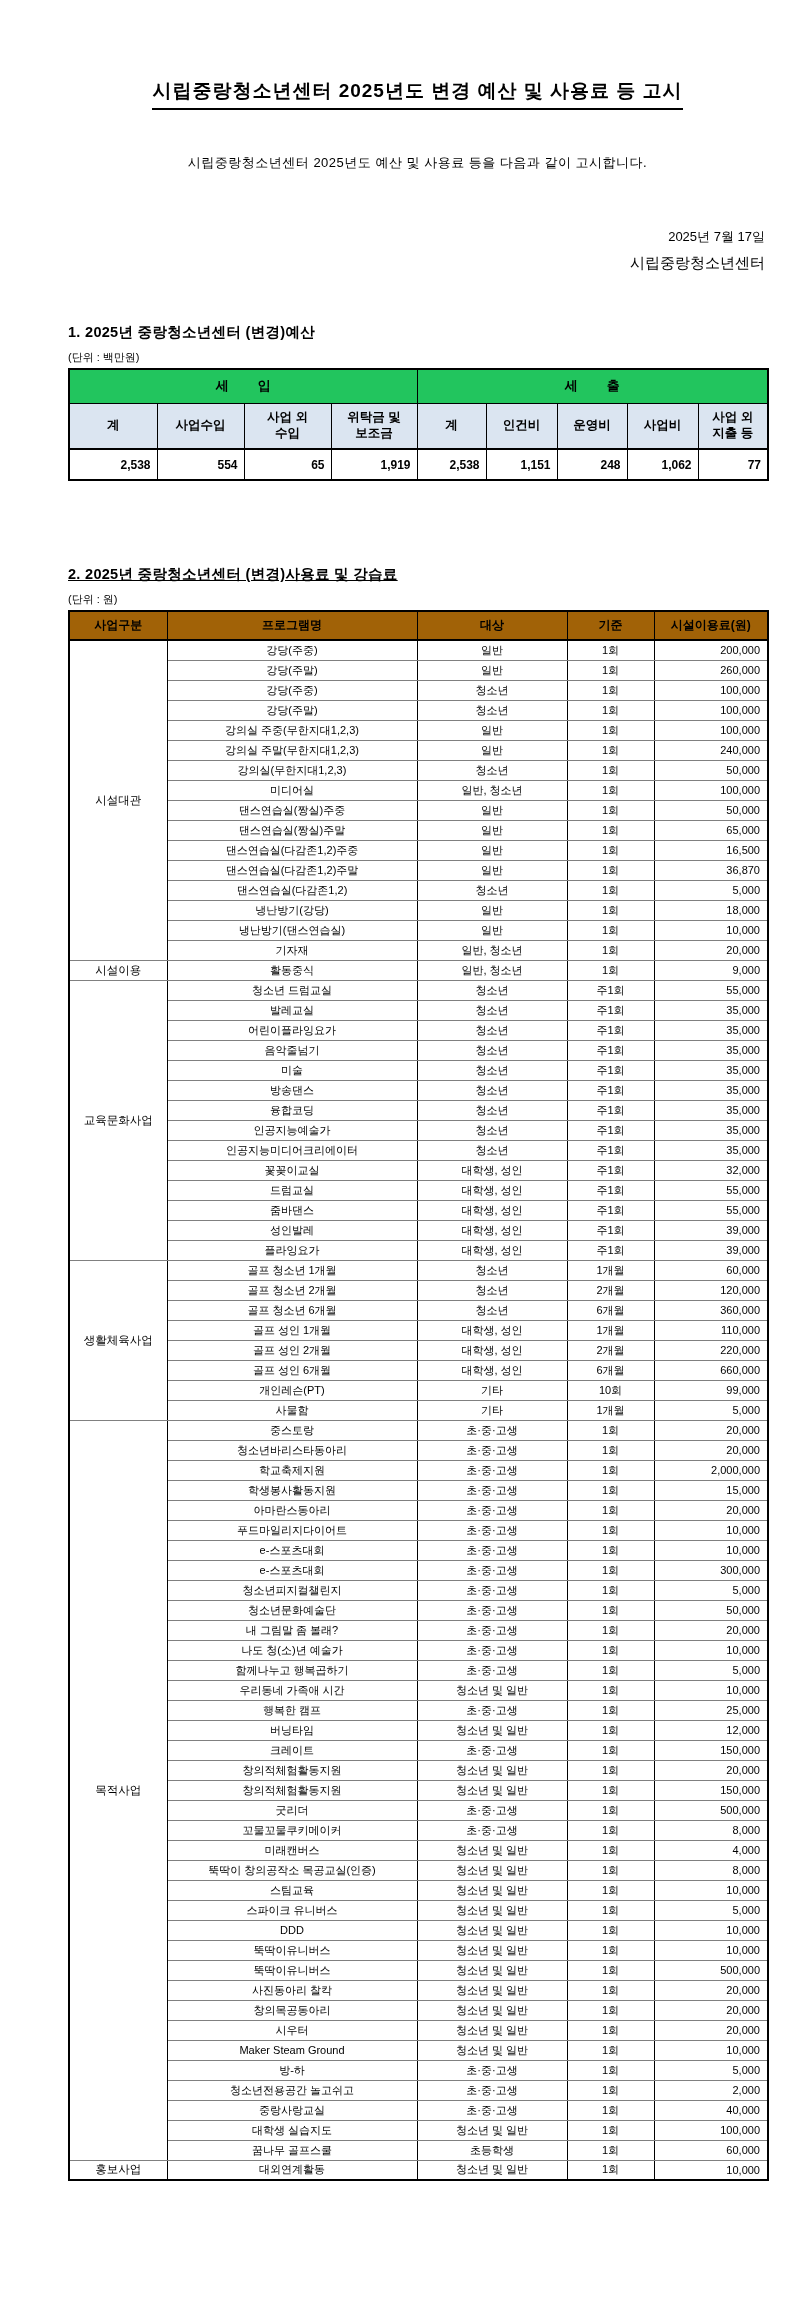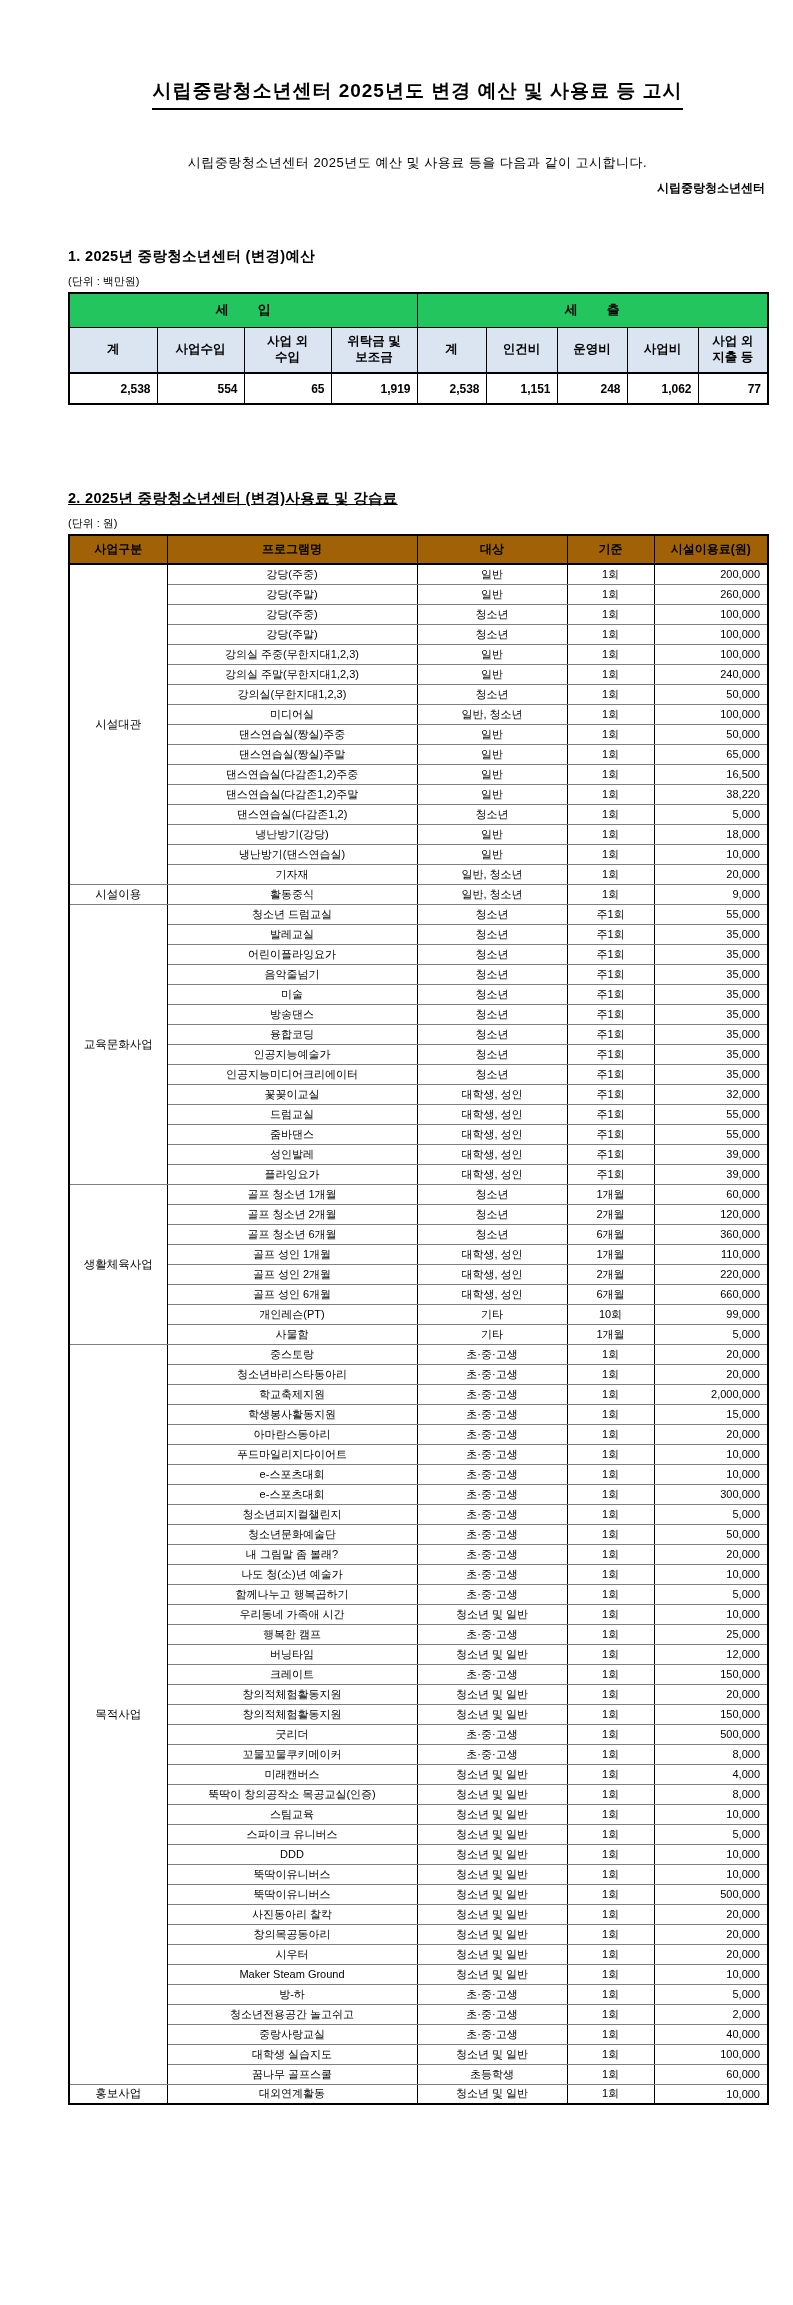--- a/index.html
+++ b/index.html
@@ -17,21 +17,21 @@
   .doc-title {
     display: inline-block;
     font-size: 19px;
     font-weight: bold;
     letter-spacing: 1px;
     border-bottom: 2.5px solid #000;
     padding-bottom: 4px;
   }
   .doc-intro { margin-top: 44px; text-align: center; font-size: 13px; letter-spacing: 0.5px; }
   .doc-date { margin-top: 56px; text-align: right; font-size: 13px; padding-right: 2px; }
-  .doc-org  { margin-top: 8px; text-align: right; font-size: 12px; font-weight: bold; padding-right: 2px; }
+  .doc-org  { margin-top: 8px; text-align: right; font-size: 15px; font-weight: normal; padding-right: 2px; }
 
   .section-heading { font-size: 14.5px; font-weight: bold; letter-spacing: 0.3px; }
   .sec1 { margin-top: 50px; }
   .sec2 { margin-top: 84px; text-decoration: underline; }
   .unit-label { text-align: left; font-size: 11px; margin-top: 8px; margin-bottom: 3px; }
 
   table { border-collapse: collapse; table-layout: fixed; width: 699px; }
 
   
   .budget-table { border: 2px solid #000; }
@@ -69,20 +69,21 @@
 <body>
 
 <div class="page">
 
   <div class="doc-title-wrap">
     <h1 class="doc-title">시립중랑청소년센터 2025년도 변경 예산 및 사용료 등 고시</h1>
   </div>
 
   <p class="doc-intro">시립중랑청소년센터 2025년도 예산 및 사용료 등을 다음과 같이 고시합니다.</p>
 
+  <p class="doc-date">2025년 7월 17일</p>
   <p class="doc-org">시립중랑청소년센터</p>
 
   <h2 class="section-heading sec1">1. 2025년 중랑청소년센터 (변경)예산</h2>
   <div class="unit-label">(단위 : 백만원)</div>
 
   <table class="budget-table">
     <colgroup>
       <col style="width:88px">
         <col style="width:87px">
         <col style="width:87px">
@@ -211,21 +212,21 @@
         <tr>
           <td class="c-prog">댄스연습실(다감존1,2)주중</td>
           <td class="c-target">일반</td>
           <td class="c-basis">1회</td>
           <td class="c-fee">16,500</td>
         </tr>
         <tr>
           <td class="c-prog">댄스연습실(다감존1,2)주말</td>
           <td class="c-target">일반</td>
           <td class="c-basis">1회</td>
-          <td class="c-fee">38,220</td>
+          <td class="c-fee">36,870</td>
         </tr>
         <tr>
           <td class="c-prog">댄스연습실(다감존1,2)</td>
           <td class="c-target">청소년</td>
           <td class="c-basis">1회</td>
           <td class="c-fee">5,000</td>
         </tr>
         <tr>
           <td class="c-prog">냉난방기(강당)</td>
           <td class="c-target">일반</td>

